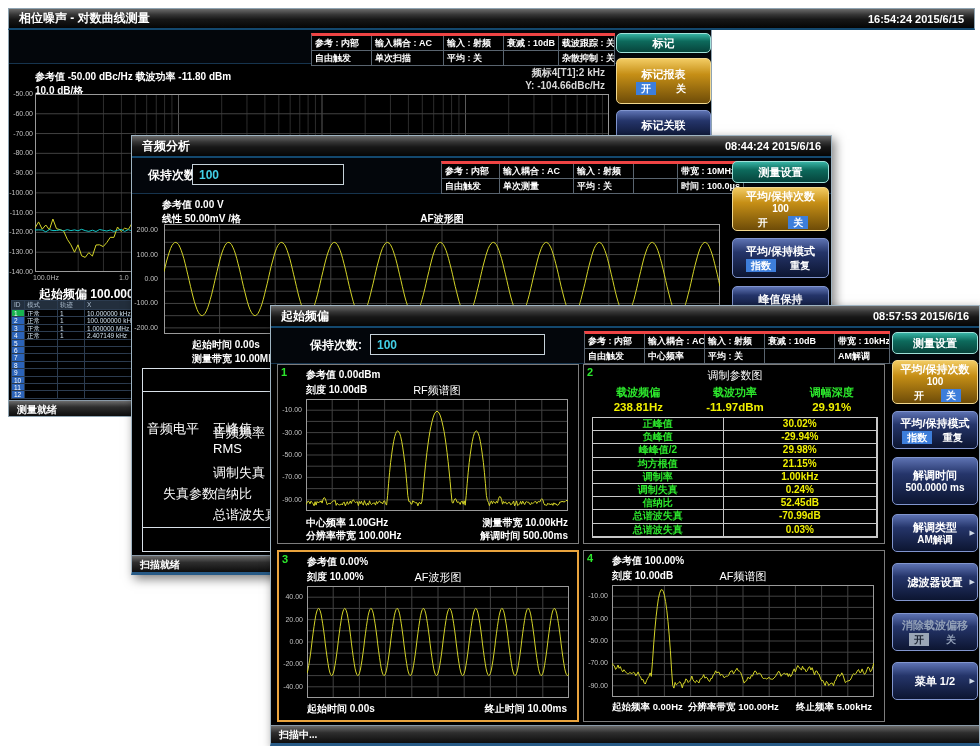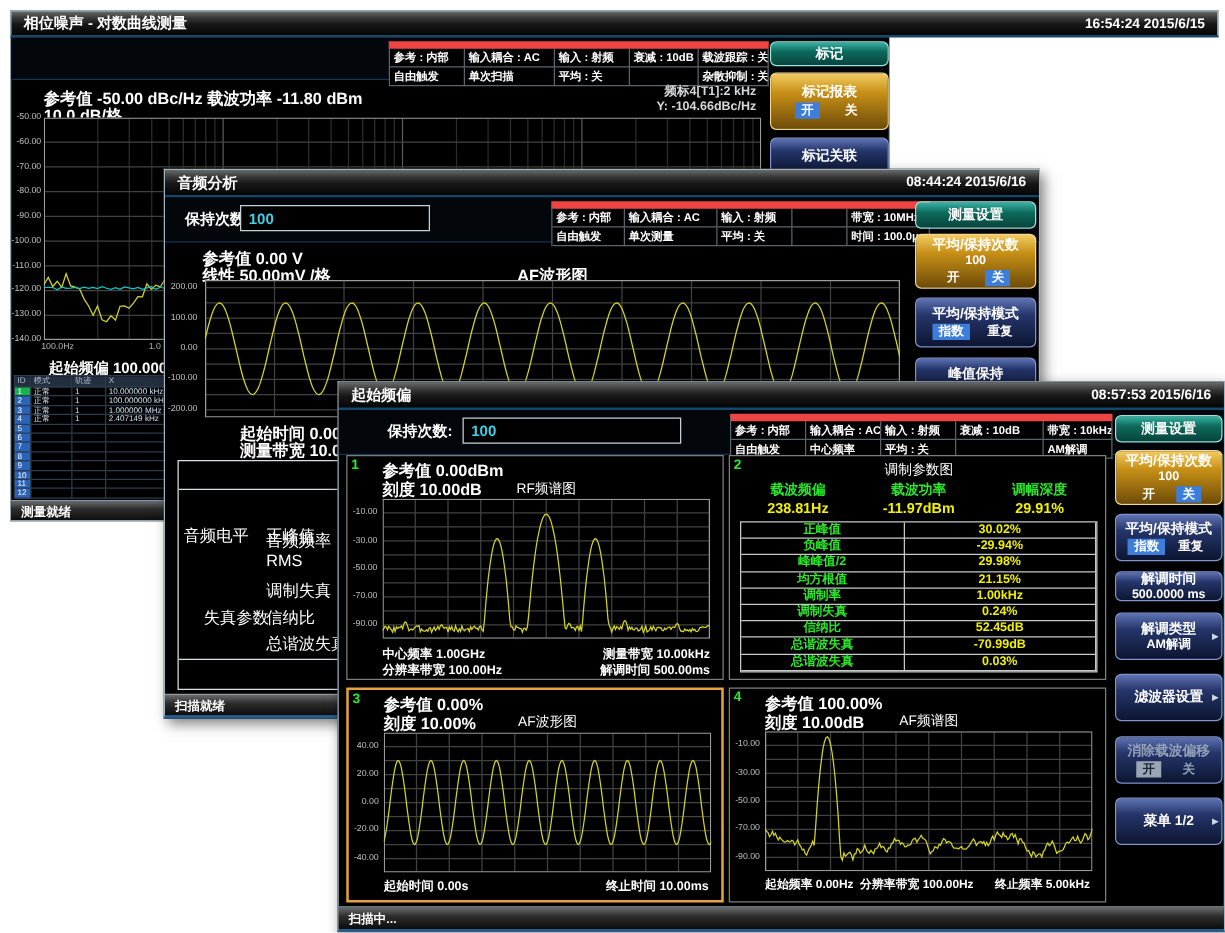--- a/index.html
+++ b/index.html
@@ -5,40 +5,40 @@
 *{margin:0;padding:0;box-sizing:border-box}
 html,body{background:#fff}
 body{font-family:"Liberation Sans","DejaVu Sans",sans-serif}
 #stage{position:relative;width:980px;height:746px;background:#fff;overflow:hidden}
 .win{position:absolute}
 .winbox{background:#000;border:1px solid #9fb4c2;border-bottom:3px solid #275a86;box-shadow:3px 4px 10px rgba(0,0,0,.5)}
 .titlebar{position:absolute;left:0;top:0;right:0;height:22px;background:linear-gradient(180deg,#6a6a6a,#353535 30%,#171717 55%,#050505);display:flex;align-items:center;justify-content:space-between;padding:0 10px;border-bottom:2px solid #13486e}
 .tb-title{color:#fff;font-size:12px;font-weight:bold;white-space:nowrap}
 .tb-clock{color:#fff;font-size:11px;font-weight:bold;white-space:nowrap}
 .settings{position:absolute;left:0;right:0;top:22px;height:36px;background:#03060b;border-bottom:1px solid #16344e}
-.stable{position:absolute;display:grid;grid-auto-rows:15px;border-top:6px solid #ef4444;border-left:1px solid #59646f;background:#000}
+.stable{position:absolute;display:grid;grid-auto-rows:15px;border-top:3px solid #ef4444;border-left:1px solid #59646f;background:#000}
 .scell{border-right:1px solid #59646f;border-bottom:1px solid #59646f;color:#fff;font-size:9px;font-weight:bold;padding:1px 3px;white-space:nowrap;overflow:hidden}
 .holdlabel{position:absolute;color:#fff;font-size:12px;font-weight:bold;white-space:nowrap}
 .inputbox{position:absolute;background:#000;border:1px solid #c6d2da;color:#42cfe6;font-size:12px;font-weight:bold;padding:1px 6px;outline:none}
 .menucol{position:absolute;display:flex;flex-direction:column}
 .btn{border-radius:5px;color:#fff;font-weight:bold;text-align:center;display:flex;flex-direction:column;justify-content:center;position:relative;padding:1px 4px;flex:none}
 .btn .bl{font-size:11px;line-height:13px;white-space:nowrap}
 .btn .bv{font-size:10px;line-height:12px}
 .btn .bt{display:flex;justify-content:space-evenly;font-size:10px;line-height:13px;margin-top:1px}
 .bt span{padding:0 5px}
 .bt .sel{background:#3d7edb}
 .btn.teal{background:linear-gradient(180deg,#37b3a4,#0d6a5c 40%,#07443c);border:1px solid #9fe2da}
 .btn.orange{background:linear-gradient(180deg,#f2cb62,#c68f16 35%,#6e4c08);border:1px solid #f2d88e}
 .btn.navy{background:linear-gradient(180deg,#5d72b2,#25356a 35%,#0c1531);border:1px solid #8195ce}
 .btn.disabled{color:#93a1b8}
 .btn.disabled .bt .sel{background:#9aa6b6;color:#1c2433}
 .btn .arrow{position:absolute;right:2px;top:50%;transform:translateY(-50%);font-size:7px;color:#cfd9e6}
 .plot{position:absolute;background:#000}
 .plot svg{display:block}
-.ghead{position:absolute;color:#fff;font-weight:bold;font-size:13px;white-space:nowrap}
+.ghead{position:absolute;color:#fff;font-weight:bold;font-size:10px;white-space:nowrap}
 .gmark{position:absolute;color:#d8d8d8;font-weight:bold;font-size:10px;white-space:nowrap;text-align:right}
 .gsmall{position:absolute;color:#b8b8b8;font-size:7px;white-space:nowrap}
 .yticks span{position:absolute;color:#c0c0c0;font-size:7px;text-align:right;width:24px;line-height:8px}
 .statusbar{position:absolute;left:0;right:0;bottom:0;background:linear-gradient(180deg,#6b6b6b,#2e2e2e 40%,#0d0d0d);color:#fff;font-size:10px;font-weight:bold;padding:2px 8px;border-top:1px solid #8a9aa8}
 .mtable{position:absolute;font-size:6.5px;color:#cfe0ee;border-left:1px solid #2c3c50;border-top:1px solid #2c3c50;background:#000}
 .mrow{display:grid;grid-template-columns:13px 33px 27px 54px;height:7.4px}
 .mrow.mhead{height:9px}
 .mrow div{border-right:1px solid #2c3c50;border-bottom:1px solid #2c3c50;padding:0 2px;white-space:nowrap;overflow:hidden;line-height:7px}
 .mrow.mhead div{background:#232f3d;color:#aebfd0;line-height:8.5px}
 .panel{position:absolute;border:1px solid #7d7d7d;background:#000}
@@ -545,21 +545,21 @@
             <span class="sel">关</span>
           </span>
         </div>
         <div class="btn navy" style="height: 38px; margin-bottom: 8px;">
           <span class="bl">平均/保持模式</span>
           <span class="bt">
             <span class="sel">指数</span>
             <span>重复</span>
           </span>
         </div>
-        <div class="btn navy" style="height: 24px; margin-bottom: 9px;">
+        <div class="btn navy" style="height: 48px; margin-bottom: 9px;">
           <span class="bl">解调时间</span>
           <span class="bv">500.0000 ms</span>
         </div>
         <div class="btn navy" style="height: 38px; margin-bottom: 11px;">
           <span class="bl">解调类型</span>
           <span class="bv">AM解调</span>
           <span class="arrow">▶</span>
         </div>
         <div class="btn navy" style="height: 38px; margin-bottom: 12px;">
           <span class="bl">滤波器设置</span>

